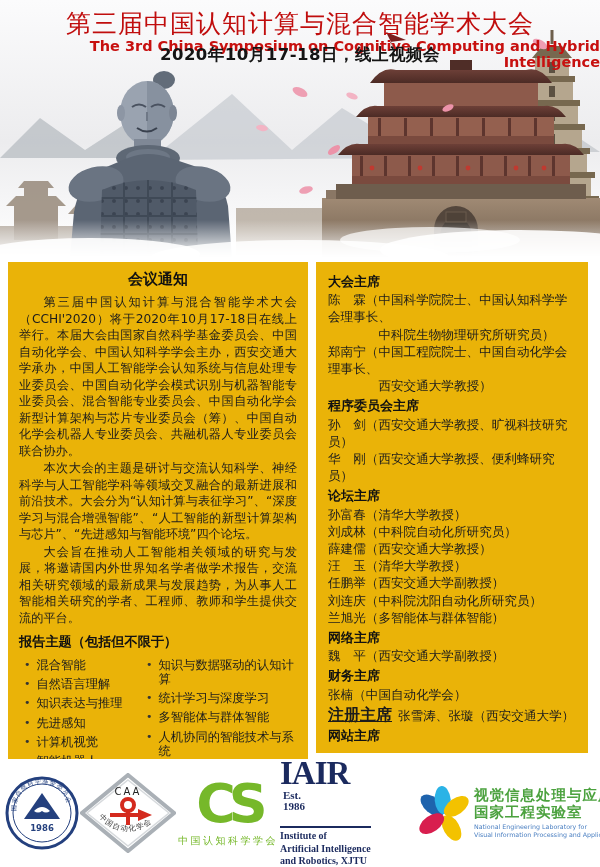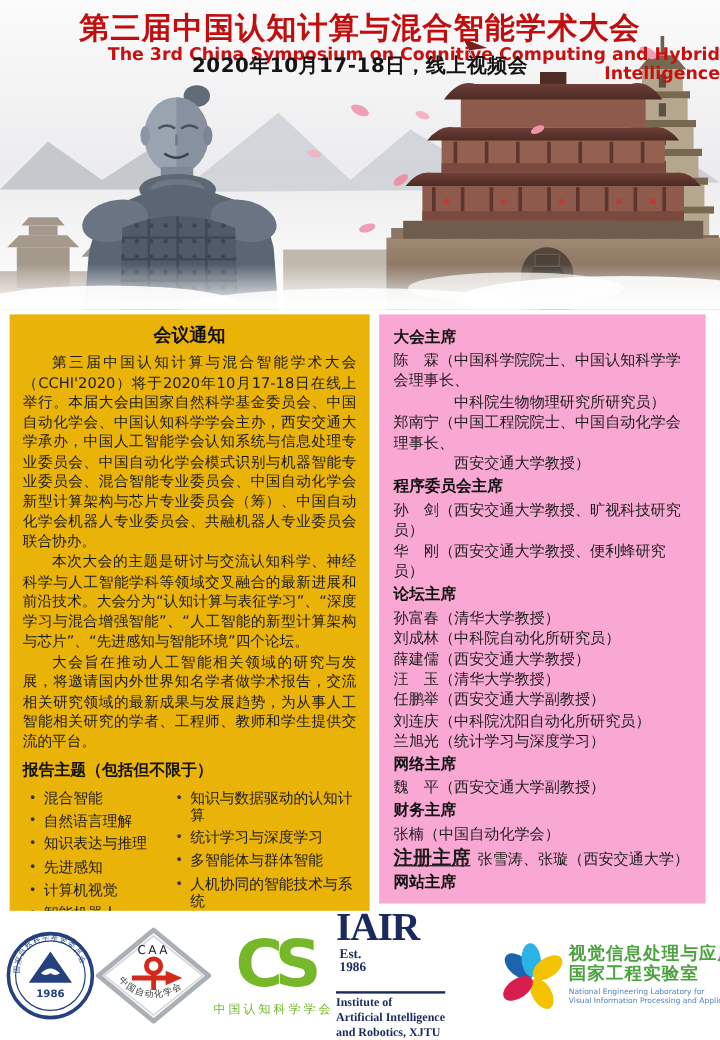--- a/index.html
+++ b/index.html
@@ -5,32 +5,32 @@
   html,body{margin:0;padding:0;}
   body{
     width:600px;height:867px;overflow:hidden;background:#ffffff;
     font-family:"DejaVu Sans","Liberation Sans",sans-serif;
     -webkit-font-smoothing:antialiased;
   }
   
   .hero{position:relative;width:600px;height:258px;overflow:hidden;}
   .hero svg{position:absolute;left:0;top:0;}
   .hero-text{position:absolute;left:0;width:600px;text-align:center;}
-  .hero-title{top:7px;font-size:25px;font-weight:700;color:#c00d0d;letter-spacing:1px;}
+  .hero-title{top:7px;font-size:25px;font-weight:400;color:#c00d0d;letter-spacing:1px;}
   .hero-sub{top:38px;font-size:14.5px;font-weight:bold;color:#c7100f;text-align:right;}
   .hero-date{top:44px;font-size:16.5px;font-weight:bold;color:#141414;letter-spacing:.5px;}
   
   .content{display:flex;gap:8px;padding:4px 12px 0 8px;align-items:flex-start;}
   .panel-left{
     box-sizing:border-box;width:300px;height:497px;overflow:hidden;
     background:#eab308;padding:7px 11px 8px;
   }
   .panel-right{
     box-sizing:border-box;width:272px;height:491px;overflow:hidden;
-    background:#f9a8d4;padding:8px 10px 8px 12px;
+    background:#eab308;padding:8px 10px 8px 12px;
   }
   .notice-heading{text-align:center;font-size:15px;font-weight:bold;color:#111;margin:1px 0 5px;}
   .para{font-size:12.2px;line-height:16.5px;color:#1c1c1c;text-align:justify;text-indent:2em;margin:0 0 1px;}
   .topics-heading{font-size:13.2px;font-weight:bold;color:#111;margin:7px 0 7px;}
   .topics{display:flex;}
   .topics-col-left{width:122px;flex:none;}
   .topics-col-right{flex:1;}
   .topic{display:flex;align-items:flex-start;font-size:12.3px;color:#1c1c1c;margin-bottom:5.2px;line-height:14px;}
   .topic .dot{flex:none;font-size:11px;color:#333;margin:0 6px 0 5px;}
   
@@ -312,21 +312,21 @@
     <div class="sec-line">孙　剑（西安交通大学教授、旷视科技研究员）</div>
     <div class="sec-line">华　刚（西安交通大学教授、便利蜂研究员）</div>
 
     <div class="sec-title">论坛主席</div>
     <div class="sec-line">孙富春（清华大学教授）</div>
     <div class="sec-line">刘成林（中科院自动化所研究员）</div>
     <div class="sec-line">薛建儒（西安交通大学教授）</div>
     <div class="sec-line">汪　玉（清华大学教授）</div>
     <div class="sec-line">任鹏举（西安交通大学副教授）</div>
     <div class="sec-line">刘连庆（中科院沈阳自动化所研究员）</div>
-    <div class="sec-line">兰旭光（统计学习与深度学习）</div>
+    <div class="sec-line">兰旭光（多智能体与群体智能）</div>
 
     <div class="sec-title">网络主席</div>
     <div class="sec-line">魏　平（西安交通大学副教授）</div>
 
     <div class="sec-title">财务主席</div>
     <div class="sec-line">张楠（中国自动化学会）</div>
 
     <div class="sec-inline">
       <span class="b">注册主席</span><span>张雪涛、张璇（西安交通大学）</span>
     </div>

